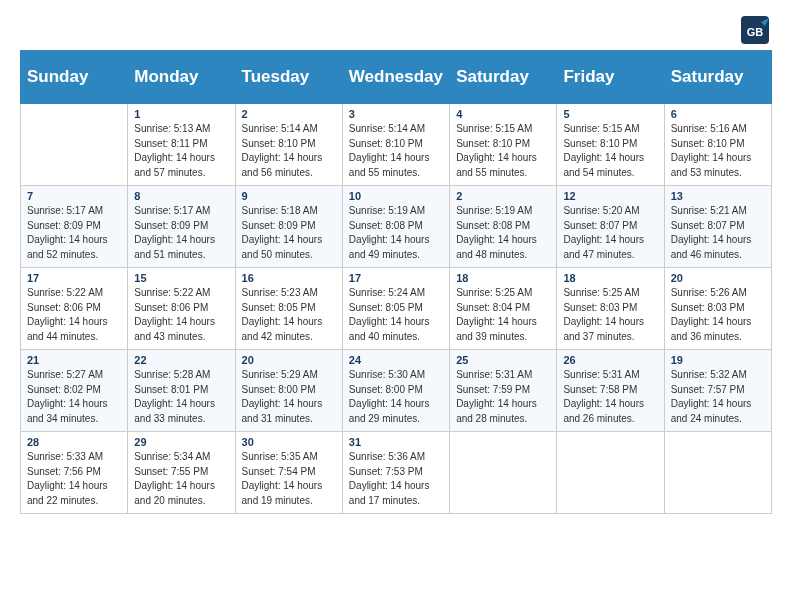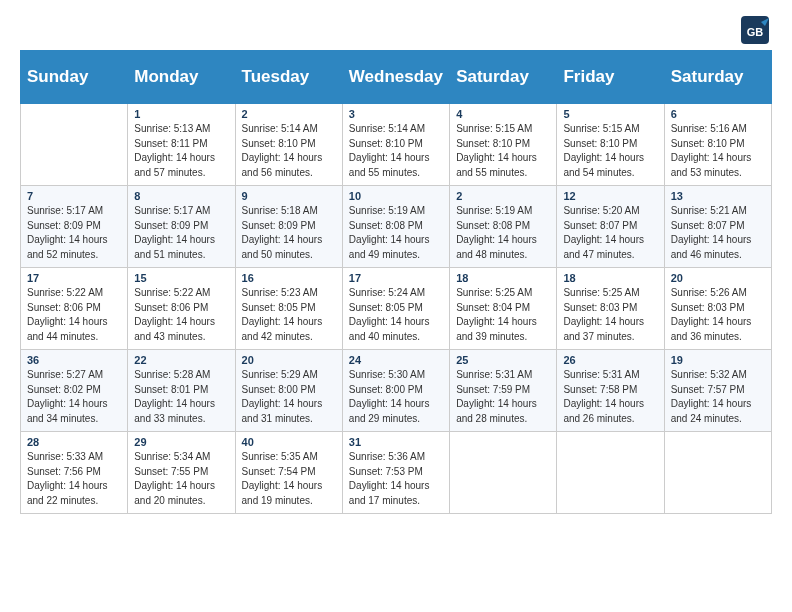--- a/index.html
+++ b/index.html
@@ -207,21 +207,21 @@
             <span class="day-num">18</span>
             <div class="day-info">Sunrise: 5:25 AM<br>Sunset: 8:03 PM<br>Daylight: 14 hours<br>and 37 minutes.</div>
           </td>
           <td>
             <span class="day-num">20</span>
             <div class="day-info">Sunrise: 5:26 AM<br>Sunset: 8:03 PM<br>Daylight: 14 hours<br>and 36 minutes.</div>
           </td>
         </tr>
         <tr>
           <td>
-            <span class="day-num">36</span>
+            <span class="day-num">21</span>
             <div class="day-info">Sunrise: 5:27 AM<br>Sunset: 8:02 PM<br>Daylight: 14 hours<br>and 34 minutes.</div>
           </td>
           <td>
             <span class="day-num">22</span>
             <div class="day-info">Sunrise: 5:28 AM<br>Sunset: 8:01 PM<br>Daylight: 14 hours<br>and 33 minutes.</div>
           </td>
           <td>
             <span class="day-num">20</span>
             <div class="day-info">Sunrise: 5:29 AM<br>Sunset: 8:00 PM<br>Daylight: 14 hours<br>and 31 minutes.</div>
           </td>
@@ -245,21 +245,21 @@
         <tr>
           <td>
             <span class="day-num">28</span>
             <div class="day-info">Sunrise: 5:33 AM<br>Sunset: 7:56 PM<br>Daylight: 14 hours<br>and 22 minutes.</div>
           </td>
           <td>
             <span class="day-num">29</span>
             <div class="day-info">Sunrise: 5:34 AM<br>Sunset: 7:55 PM<br>Daylight: 14 hours<br>and 20 minutes.</div>
           </td>
           <td>
-            <span class="day-num">40</span>
+            <span class="day-num">30</span>
             <div class="day-info">Sunrise: 5:35 AM<br>Sunset: 7:54 PM<br>Daylight: 14 hours<br>and 19 minutes.</div>
           </td>
           <td>
             <span class="day-num">31</span>
             <div class="day-info">Sunrise: 5:36 AM<br>Sunset: 7:53 PM<br>Daylight: 14 hours<br>and 17 minutes.</div>
           </td>
           <td class="empty-cell"></td>
           <td class="empty-cell"></td>
           <td class="empty-cell"></td>
         </tr>

